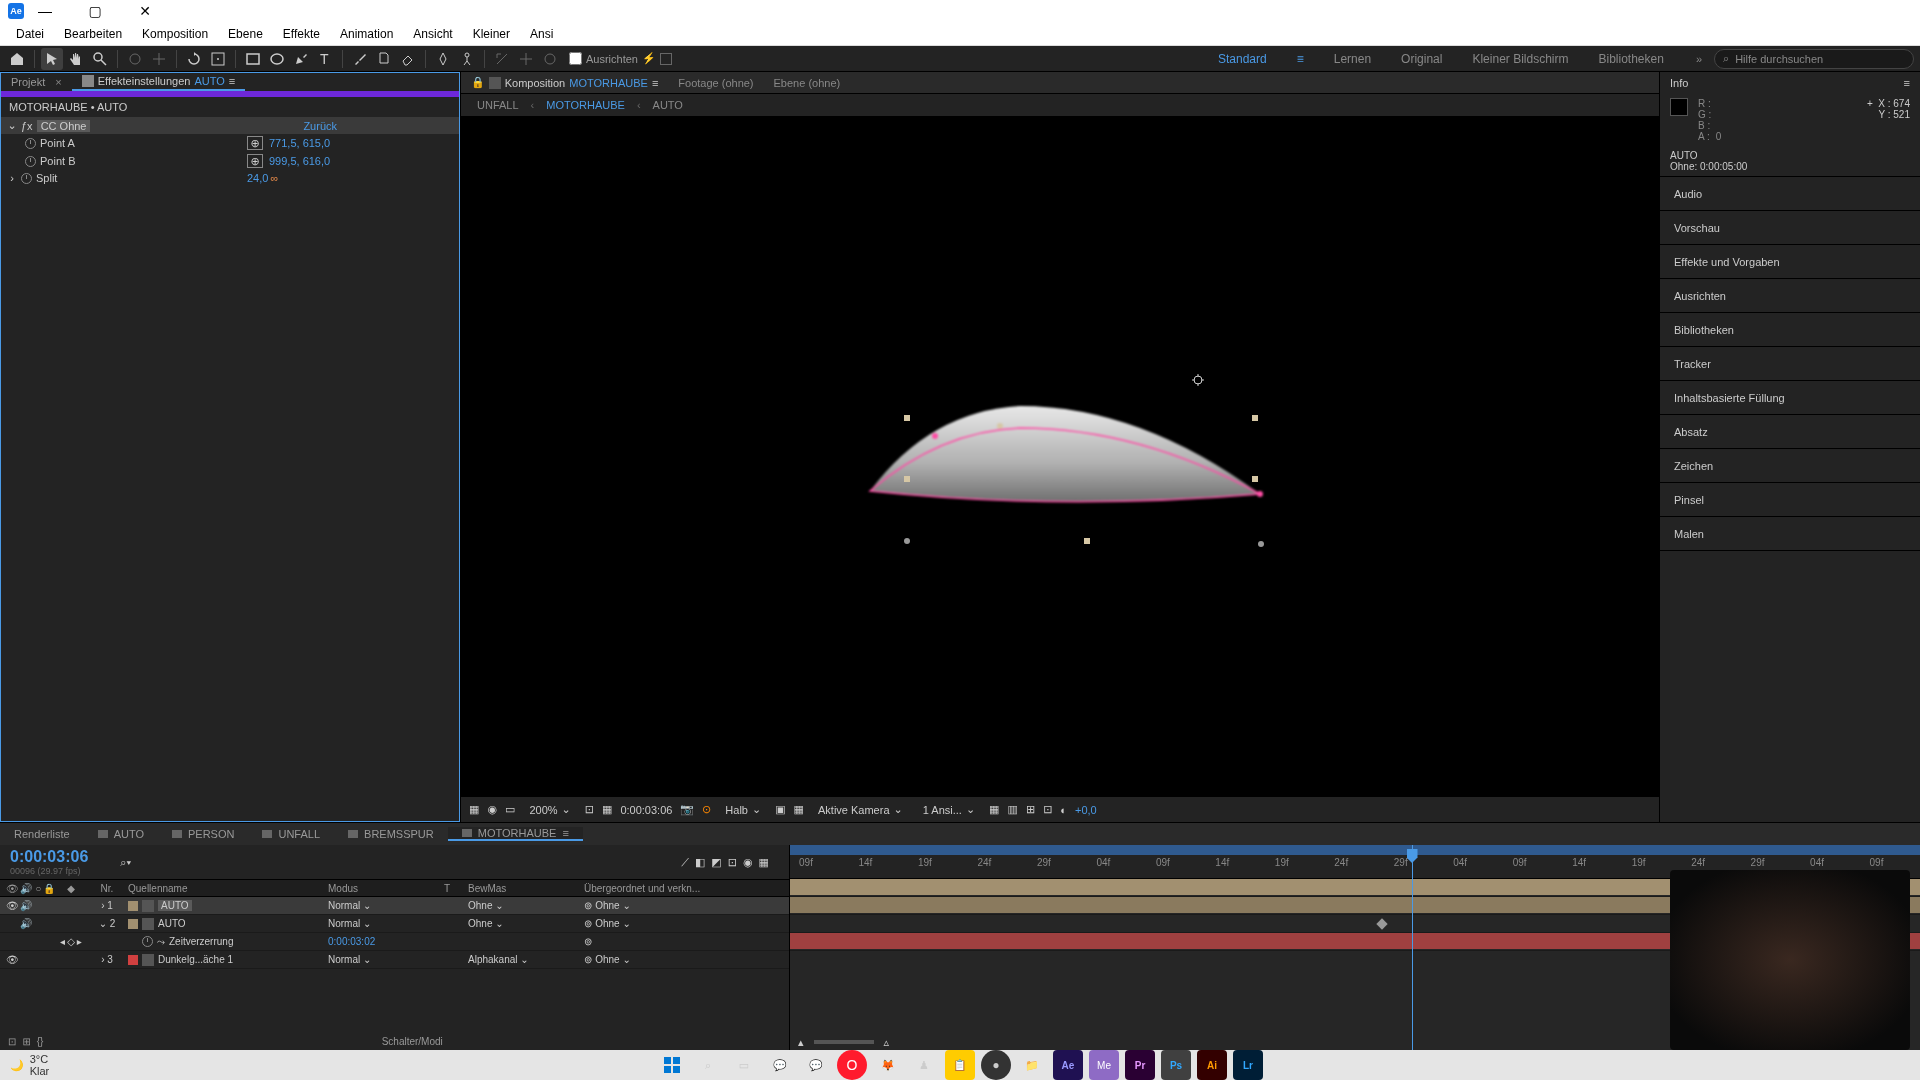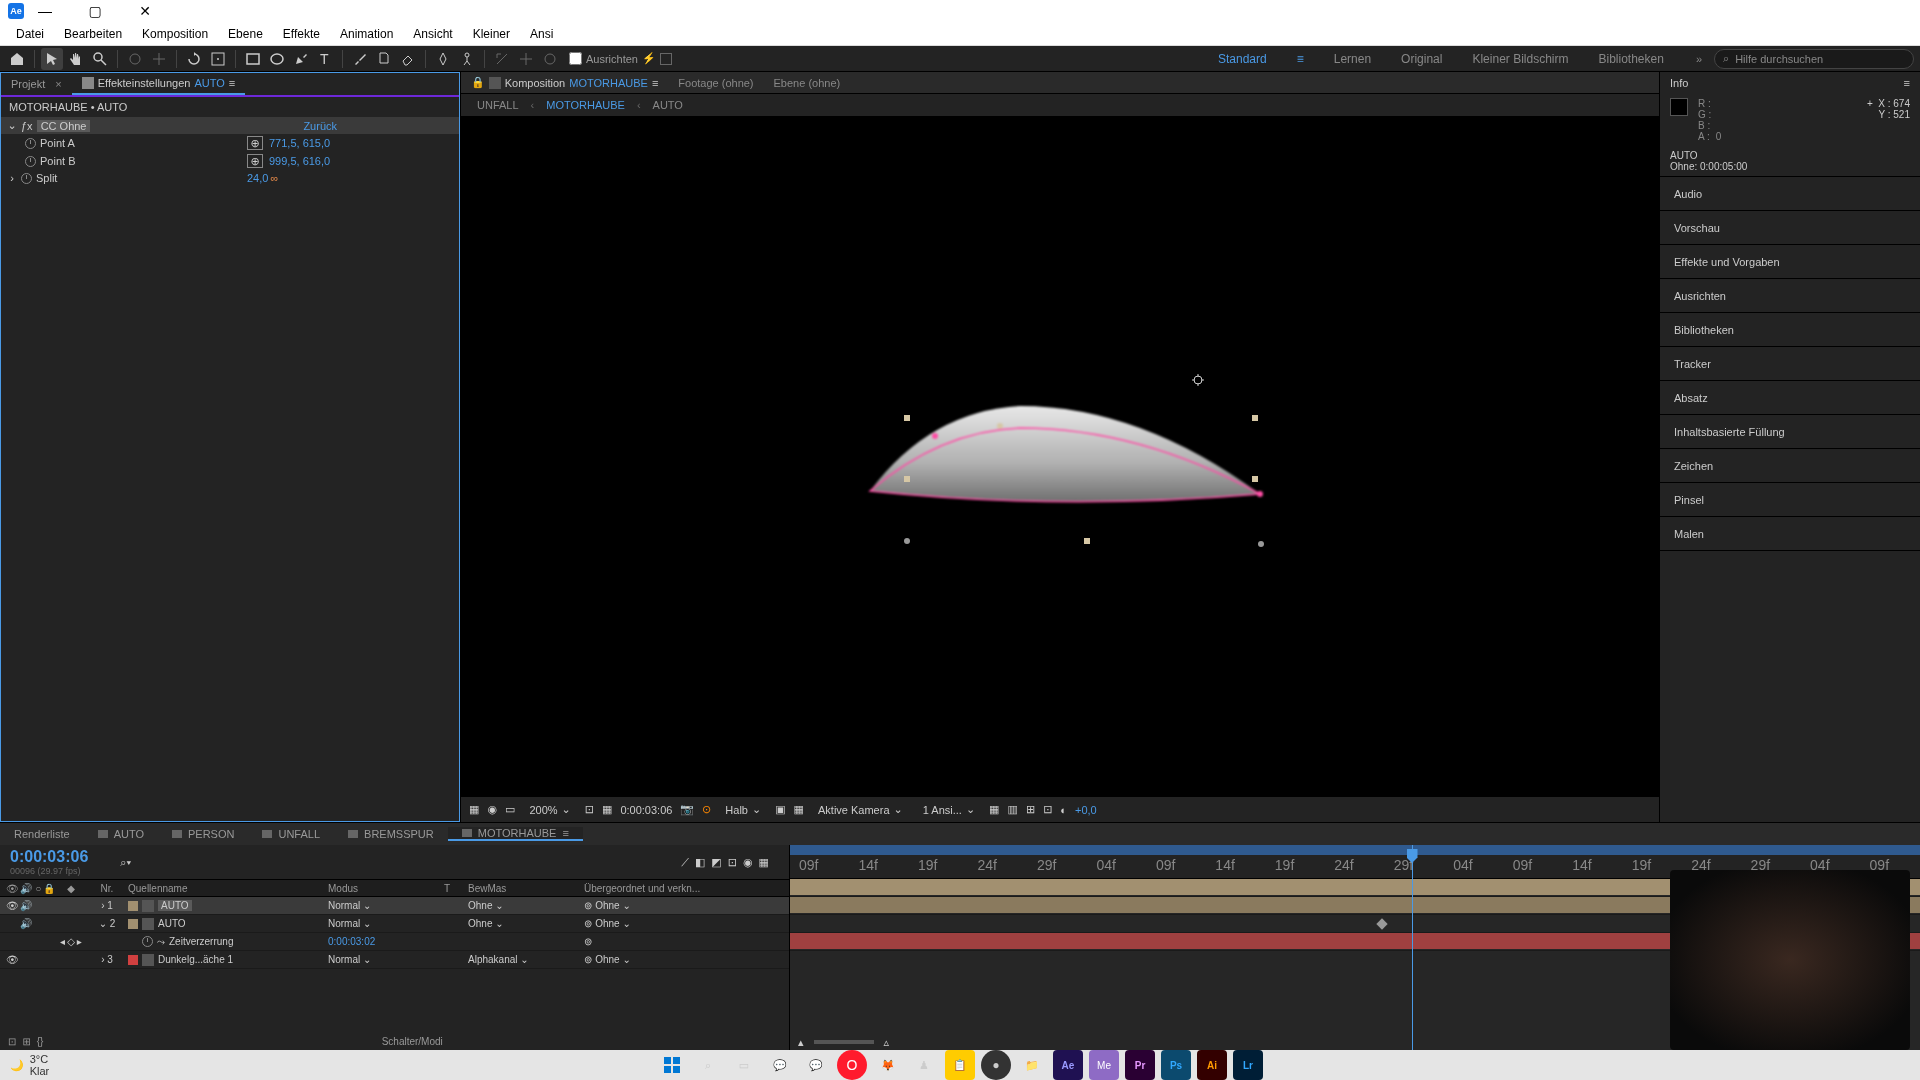--- a/index.html
+++ b/index.html
@@ -25,21 +25,21 @@
 .tool-check { display: flex; align-items: center; gap: 4px; margin-left: 6px; color: #999; font-size: 11px; }
 .workspace-tabs { display: flex; gap: 30px; margin-left: auto; padding-right: 20px; }
 .ws-tab { color: #888; font-size: 12px; cursor: pointer; }
 .ws-tab.active { color: #4a9ae6; }
 .ws-more { color: #888; cursor: pointer; padding: 0 10px; }
 .search-box { width: 200px; background: #1a1a1a; border: 1px solid #444; border-radius: 12px; height: 20px; display: flex; align-items: center; padding: 0 8px; color: #888; gap: 6px; }
 
 
 .main-area { display: flex; height: calc(100% - 22px - 24px - 26px - 228px - 30px); }
 .left-panel { width: 460px; background: #232323; border: 1px solid #4a9ae6; display: flex; flex-direction: column; }
-.panel-tabs { display: flex; align-items: center; height: 24px; background: #232323; border-bottom: 2px solid #6d28d9; }
+.panel-tabs { display: flex; align-items: center; height: 24px; background: #232323; border-bottom: 6px solid #6d28d9; }
 .panel-tab { padding: 0 10px; height: 100%; display: flex; align-items: center; gap: 4px; color: #999; font-size: 11px; cursor: pointer; }
 .panel-tab.active { color: #ccc; border-bottom: 2px solid #4a9ae6; }
 .panel-tab-x { margin-left: 6px; color: #888; }
 .fx-header { padding: 4px 8px; color: #ccc; font-size: 11px; }
 .fx-item { display: flex; align-items: center; padding: 2px 6px; }
 .fx-name { display: flex; align-items: center; gap: 4px; width: 240px; }
 .fx-value { color: #4a9ae6; cursor: pointer; }
 .fx-value.orange { color: #e68a4a; }
 .fx-toggle { width: 10px; display: inline-block; text-align: center; cursor: pointer; }
 .stopwatch { width: 11px; height: 11px; border: 1px solid #888; border-radius: 50%; display: inline-block; position: relative; }
@@ -97,38 +97,38 @@
 .col-bew { width: 116px; padding-left: 6px; }
 .col-parent { width: 190px; padding-left: 6px; }
 .tl-layer-row { height: 18px; display: flex; align-items: center; font-size: 10px; border-bottom: 1px solid #1a1a1a; }
 .tl-layer-row.prop { padding-left: 0; }
 .layer-name { display: flex; align-items: center; gap: 4px; }
 .layer-color { width: 10px; height: 10px; }
 .tl-footer { height: 18px; display: flex; align-items: center; padding: 0 8px; color: #999; font-size: 10px; }
 
 .tl-right { flex: 1; position: relative; background: #262626; }
 .tl-ruler { height: 34px; background: #232323; border-bottom: 1px solid #000; position: relative; display: flex; }
-.tl-ruler-tick { position: absolute; top: 12px; font-size: 14px; color: #888; }
+.tl-ruler-tick { position: absolute; top: 12px; font-size: 10px; color: #888; }
 .tl-playhead { position: absolute; top: 0; width: 1px; background: #4a9ae6; height: 100%; }
 .tl-playhead-head { position: absolute; top: 4px; left: -5px; width: 11px; height: 14px; background: #4a9ae6; clip-path: polygon(0 0, 100% 0, 100% 60%, 50% 100%, 0 60%); }
 .tl-bar { position: absolute; height: 16px; top: 0; }
 .tl-bar.beige { background: #a29070; }
 .tl-bar.dark-beige { background: #8a7a5e; }
 .tl-bar.red { background: #a04040; }
 .tl-keyframe { position: absolute; width: 8px; height: 8px; background: #999; transform: rotate(45deg); }
 .tl-track-row { height: 18px; position: relative; border-bottom: 1px solid #1a1a1a; }
 
 
 .taskbar { position: fixed; bottom: 0; left: 0; right: 0; height: 30px; background: rgba(240,240,240,0.95); display: flex; align-items: center; padding: 0 10px; }
 .weather { display: flex; align-items: center; gap: 6px; color: #333; font-size: 11px; }
 .taskbar-center { display: flex; gap: 6px; position: absolute; left: 50%; transform: translateX(-50%); }
 .tb-app { width: 30px; height: 30px; display: flex; align-items: center; justify-content: center; border-radius: 4px; cursor: pointer; }
 .tb-app.ae { background: #1f1152; color: #9a9aff; font-size: 10px; font-weight: bold; }
 .tb-app.pr { background: #2a0033; color: #e699ff; font-size: 10px; font-weight: bold; }
-.tb-app.ps { background: #0c4a6e; color: #31a8ff; font-size: 10px; font-weight: bold; }
+.tb-app.ps { background: #404040; color: #31a8ff; font-size: 10px; font-weight: bold; }
 .tb-app.ai { background: #330000; color: #ff9a00; font-size: 10px; font-weight: bold; }
 .tb-app.lr { background: #001e36; color: #31a8ff; font-size: 10px; font-weight: bold; }
 
 
 .webcam { position: fixed; right: 10px; bottom: 30px; width: 240px; height: 180px; background: #111; border-radius: 4px; overflow: hidden; }
 .webcam-placeholder { width: 100%; height: 100%; background: radial-gradient(ellipse at center, #3a2820 0%, #0a0a0a 80%); display: flex; align-items: center; justify-content: center; color: #555; font-size: 10px; }
 
 .small-sq-icon { width: 12px; height: 12px; background: #555; display: inline-block; }
 .link-blue { color: #4a9ae6; }
 
@@ -451,22 +451,22 @@
         <div>AUTO</div>
         <div><span>Ohne:</span> <span>0:00:05:00</span></div>
       </div>
     </div>
     <div class="rp-item">Audio</div>
     <div class="rp-item">Vorschau</div>
     <div class="rp-item">Effekte und Vorgaben</div>
     <div class="rp-item">Ausrichten</div>
     <div class="rp-item">Bibliotheken</div>
     <div class="rp-item">Tracker</div>
+    <div class="rp-item">Inhaltsbasierte Füllung</div>
     <div class="rp-item">Absatz</div>
-    <div class="rp-item">Inhaltsbasierte Füllung</div>
     <div class="rp-item">Zeichen</div>
     <div class="rp-item">Pinsel</div>
     <div class="rp-item">Malen</div>
   </div>
 </div>
 
 <div class="timeline-panel">
   <div class="tl-tabs">
     <div class="tl-tab">Renderliste</div>
     <div class="tl-tab">

